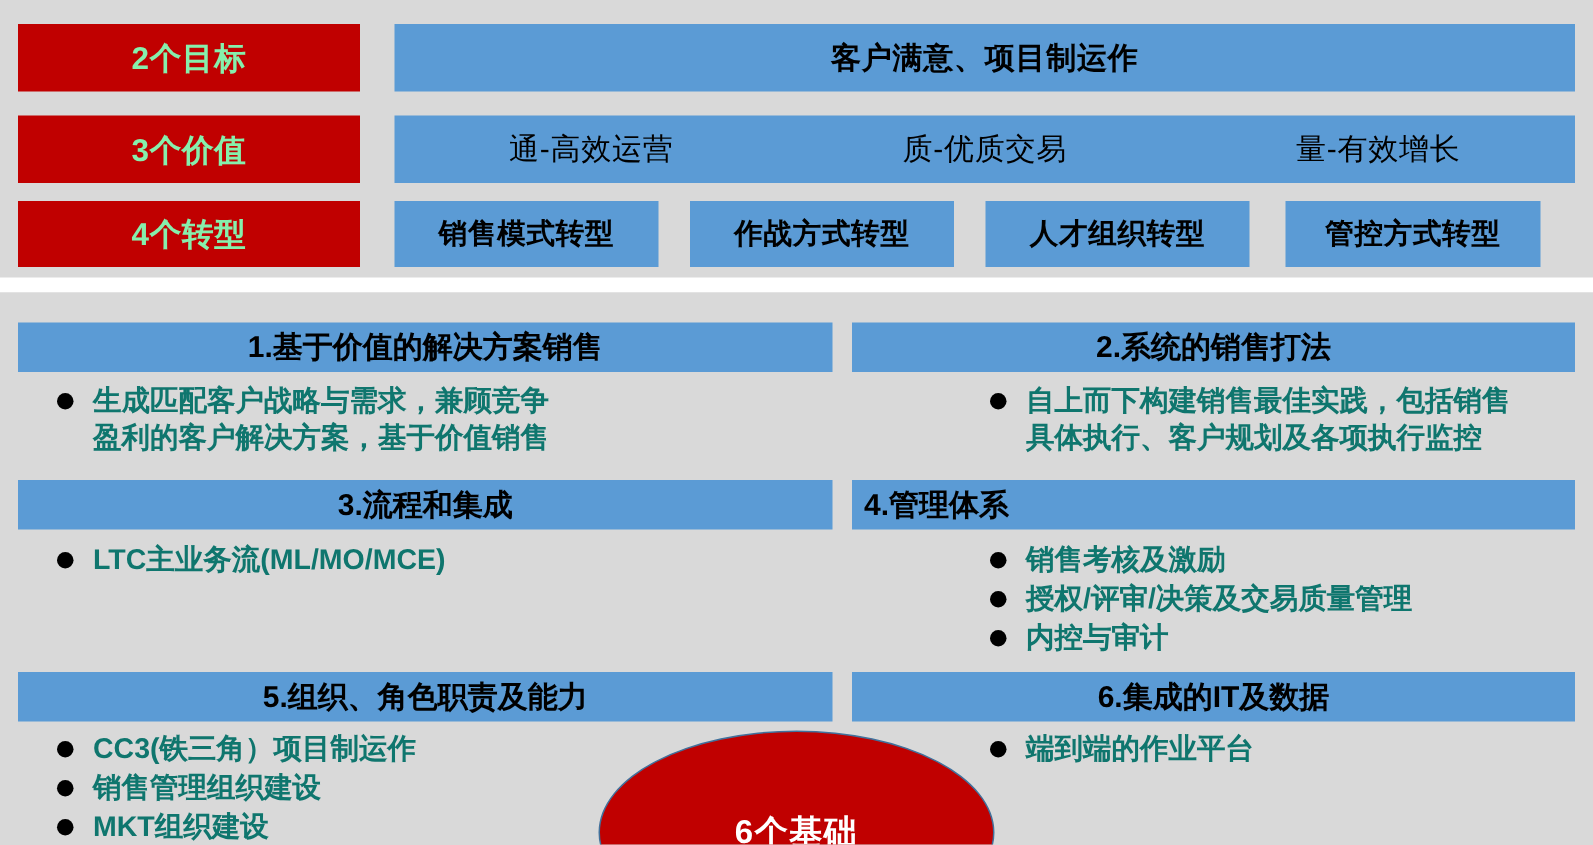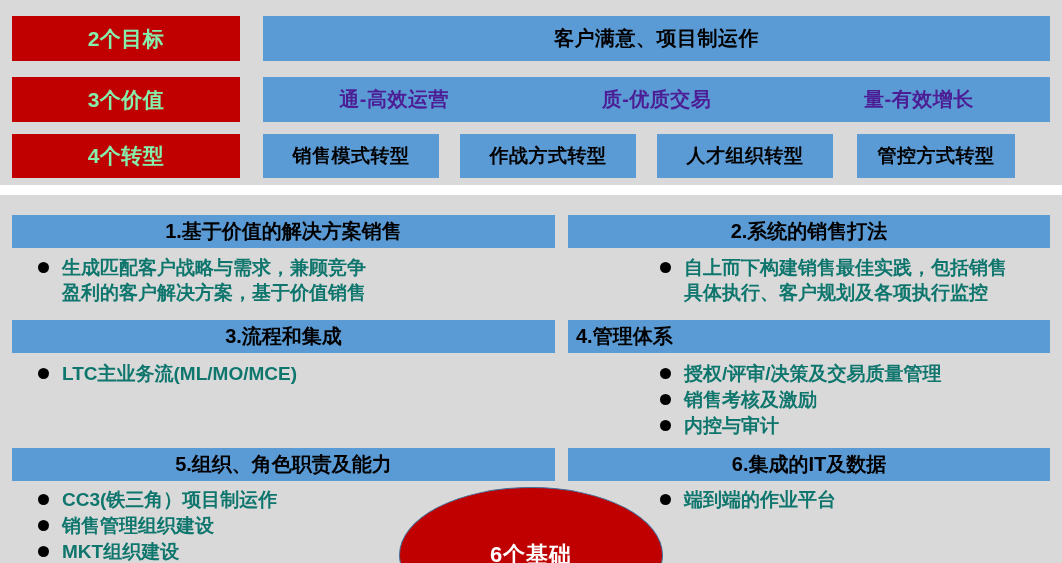--- a/index.html
+++ b/index.html
@@ -67,36 +67,36 @@
   #tier2-label { left: 12px;  top: 77px;  width: 228px; height: 45px; }
   #tier2-band  { left: 263px; top: 77px;  width: 787px; height: 45px;
                  display: flex; align-items: center; justify-content: flex-start;
                  padding: 0; }
   .value-cell {
     flex: 1 1 0;
     display: flex;
     align-items: center;
     justify-content: center;
     font-size: 20px;
-    font-weight: bold;
-    color: #4c1d95;
+    font-weight: normal;
+    color: #000000;
     height: 100%;
   }
 
   
   #tier3-label { left: 12px;  top: 134px; width: 228px; height: 44px; }
   .transform-box {
     top: 134px;
     height: 44px;
     font-size: 19px;
   }
   #tr-0 { left: 263px; width: 176px; }
   #tr-1 { left: 460px; width: 176px; }
   #tr-2 { left: 657px; width: 176px; }
-  #tr-3 { left: 857px; width: 158px; }
+  #tr-3 { left: 857px; width: 170px; }
 
   
   #separator {
     position: absolute;
     left: 0;
     top: 185px;
     width: 1062px;
     height: 10px;
     background: #ffffff;
   }
@@ -250,25 +250,25 @@
       <li>
         <span class="dot"></span>
         <span class="btxt">LTC主业务流(ML/MO/MCE)</span>
       </li>
     </ul>
 
     <div class="panel-header left-align" id="ph-4">4.管理体系</div>
     <ul class="bullets" id="bl-4">
       <li>
         <span class="dot"></span>
+        <span class="btxt">销售考核及激励</span>
+      </li>
+      <li>
+        <span class="dot"></span>
         <span class="btxt">授权/评审/决策及交易质量管理</span>
-      </li>
-      <li>
-        <span class="dot"></span>
-        <span class="btxt">销售考核及激励</span>
       </li>
       <li>
         <span class="dot"></span>
         <span class="btxt">内控与审计</span>
       </li>
     </ul>
 
     <div class="panel-header" id="ph-5">5.组织、角色职责及能力</div>
     <ul class="bullets" id="bl-5">
       <li>

